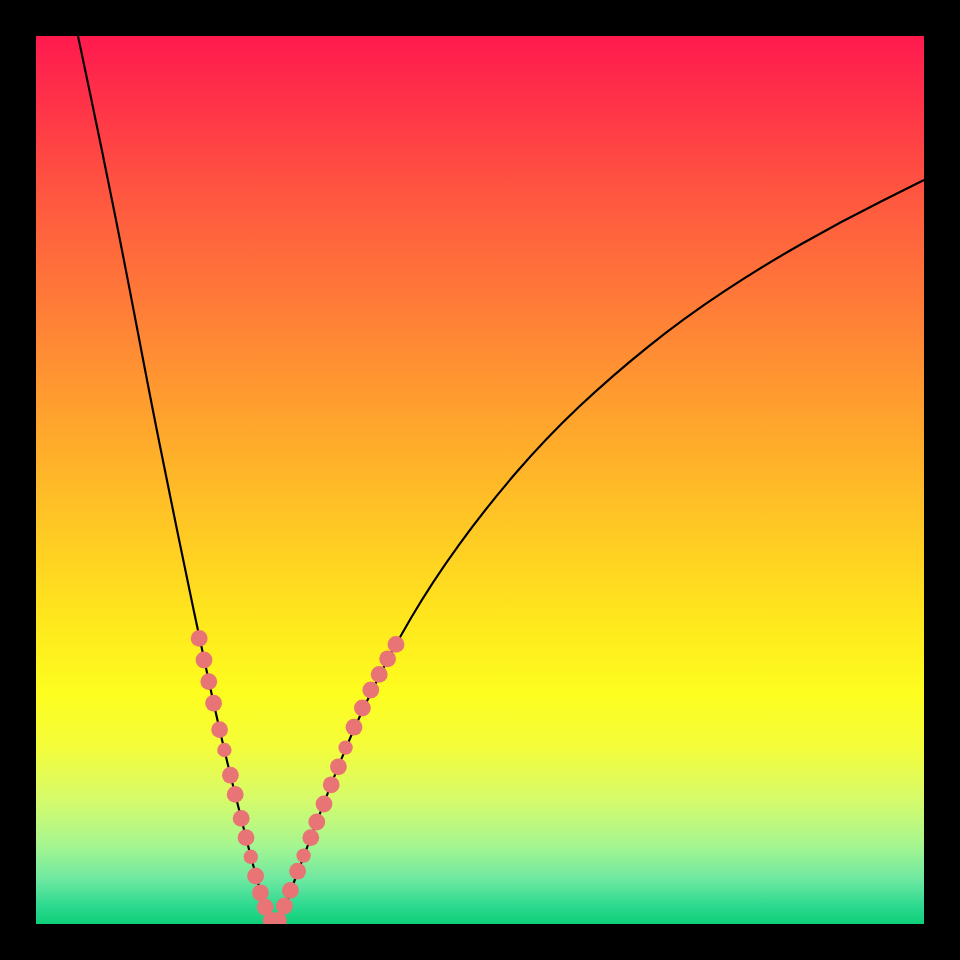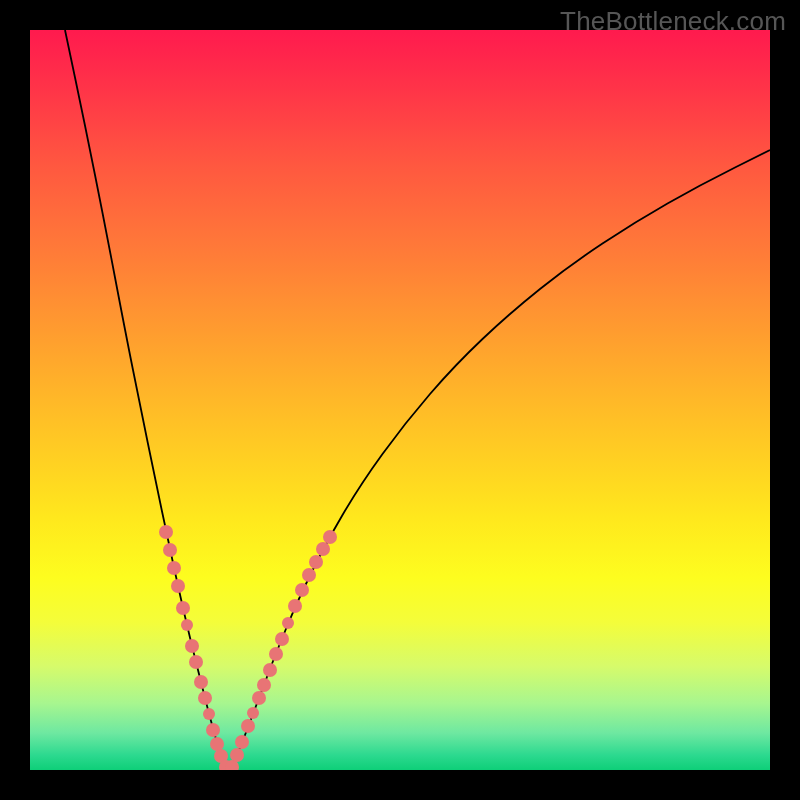--- a/index.html
+++ b/index.html
@@ -68,21 +68,20 @@
   }
   .marker {
     fill: #e87475;
     stroke: none;
   }
 </style>
 </head>
 <body>
 
 <div class="frame">
-  <div class="watermark">TheBottleneck.com</div>
   <div class="plot-area">
     <div class="gradient"></div>
     <svg class="curves" viewBox="0 0 740 740">
       <g id="curve-group">
           <path d="M 35 0 Q 35 0 45 47.5 Q 55 95 65 145 Q 75 195 85 247.5 Q 95 300 102.5 337.5 Q 110 375 117.5 411.5 Q 125 448 131.5 479 Q 138 510 144 537.5 Q 150 565 155 586.5 Q 160 608 165 628 Q 170 648 174 664 Q 178 680 181 691 Q 184 702 186.5 711 Q 189 720 191 726 Q 193 732 194.5 735 Q 196 738 197 739 T 198 740" class="curve-path"></path>
           <path d="M 200 740 Q 200 740 202 736 Q 204 732 207 725 Q 210 718 215 705 Q 220 692 226 676 Q 232 660 240 639 Q 248 618 258 594 Q 268 570 281.5 542.5 Q 295 515 312.5 485 Q 330 455 352.5 424 Q 375 393 400 364 Q 425 335 452.5 309 Q 480 283 510 259 Q 540 235 572.5 213.5 Q 605 192 637.5 173.5 Q 670 155 705 137.5 T 740 120" class="curve-path"></path>
         </g>
       <g id="marker-group">
           <circle cx="136" cy="502" r="7" class="marker"></circle>
           <circle cx="140" cy="520" r="7" class="marker"></circle>

